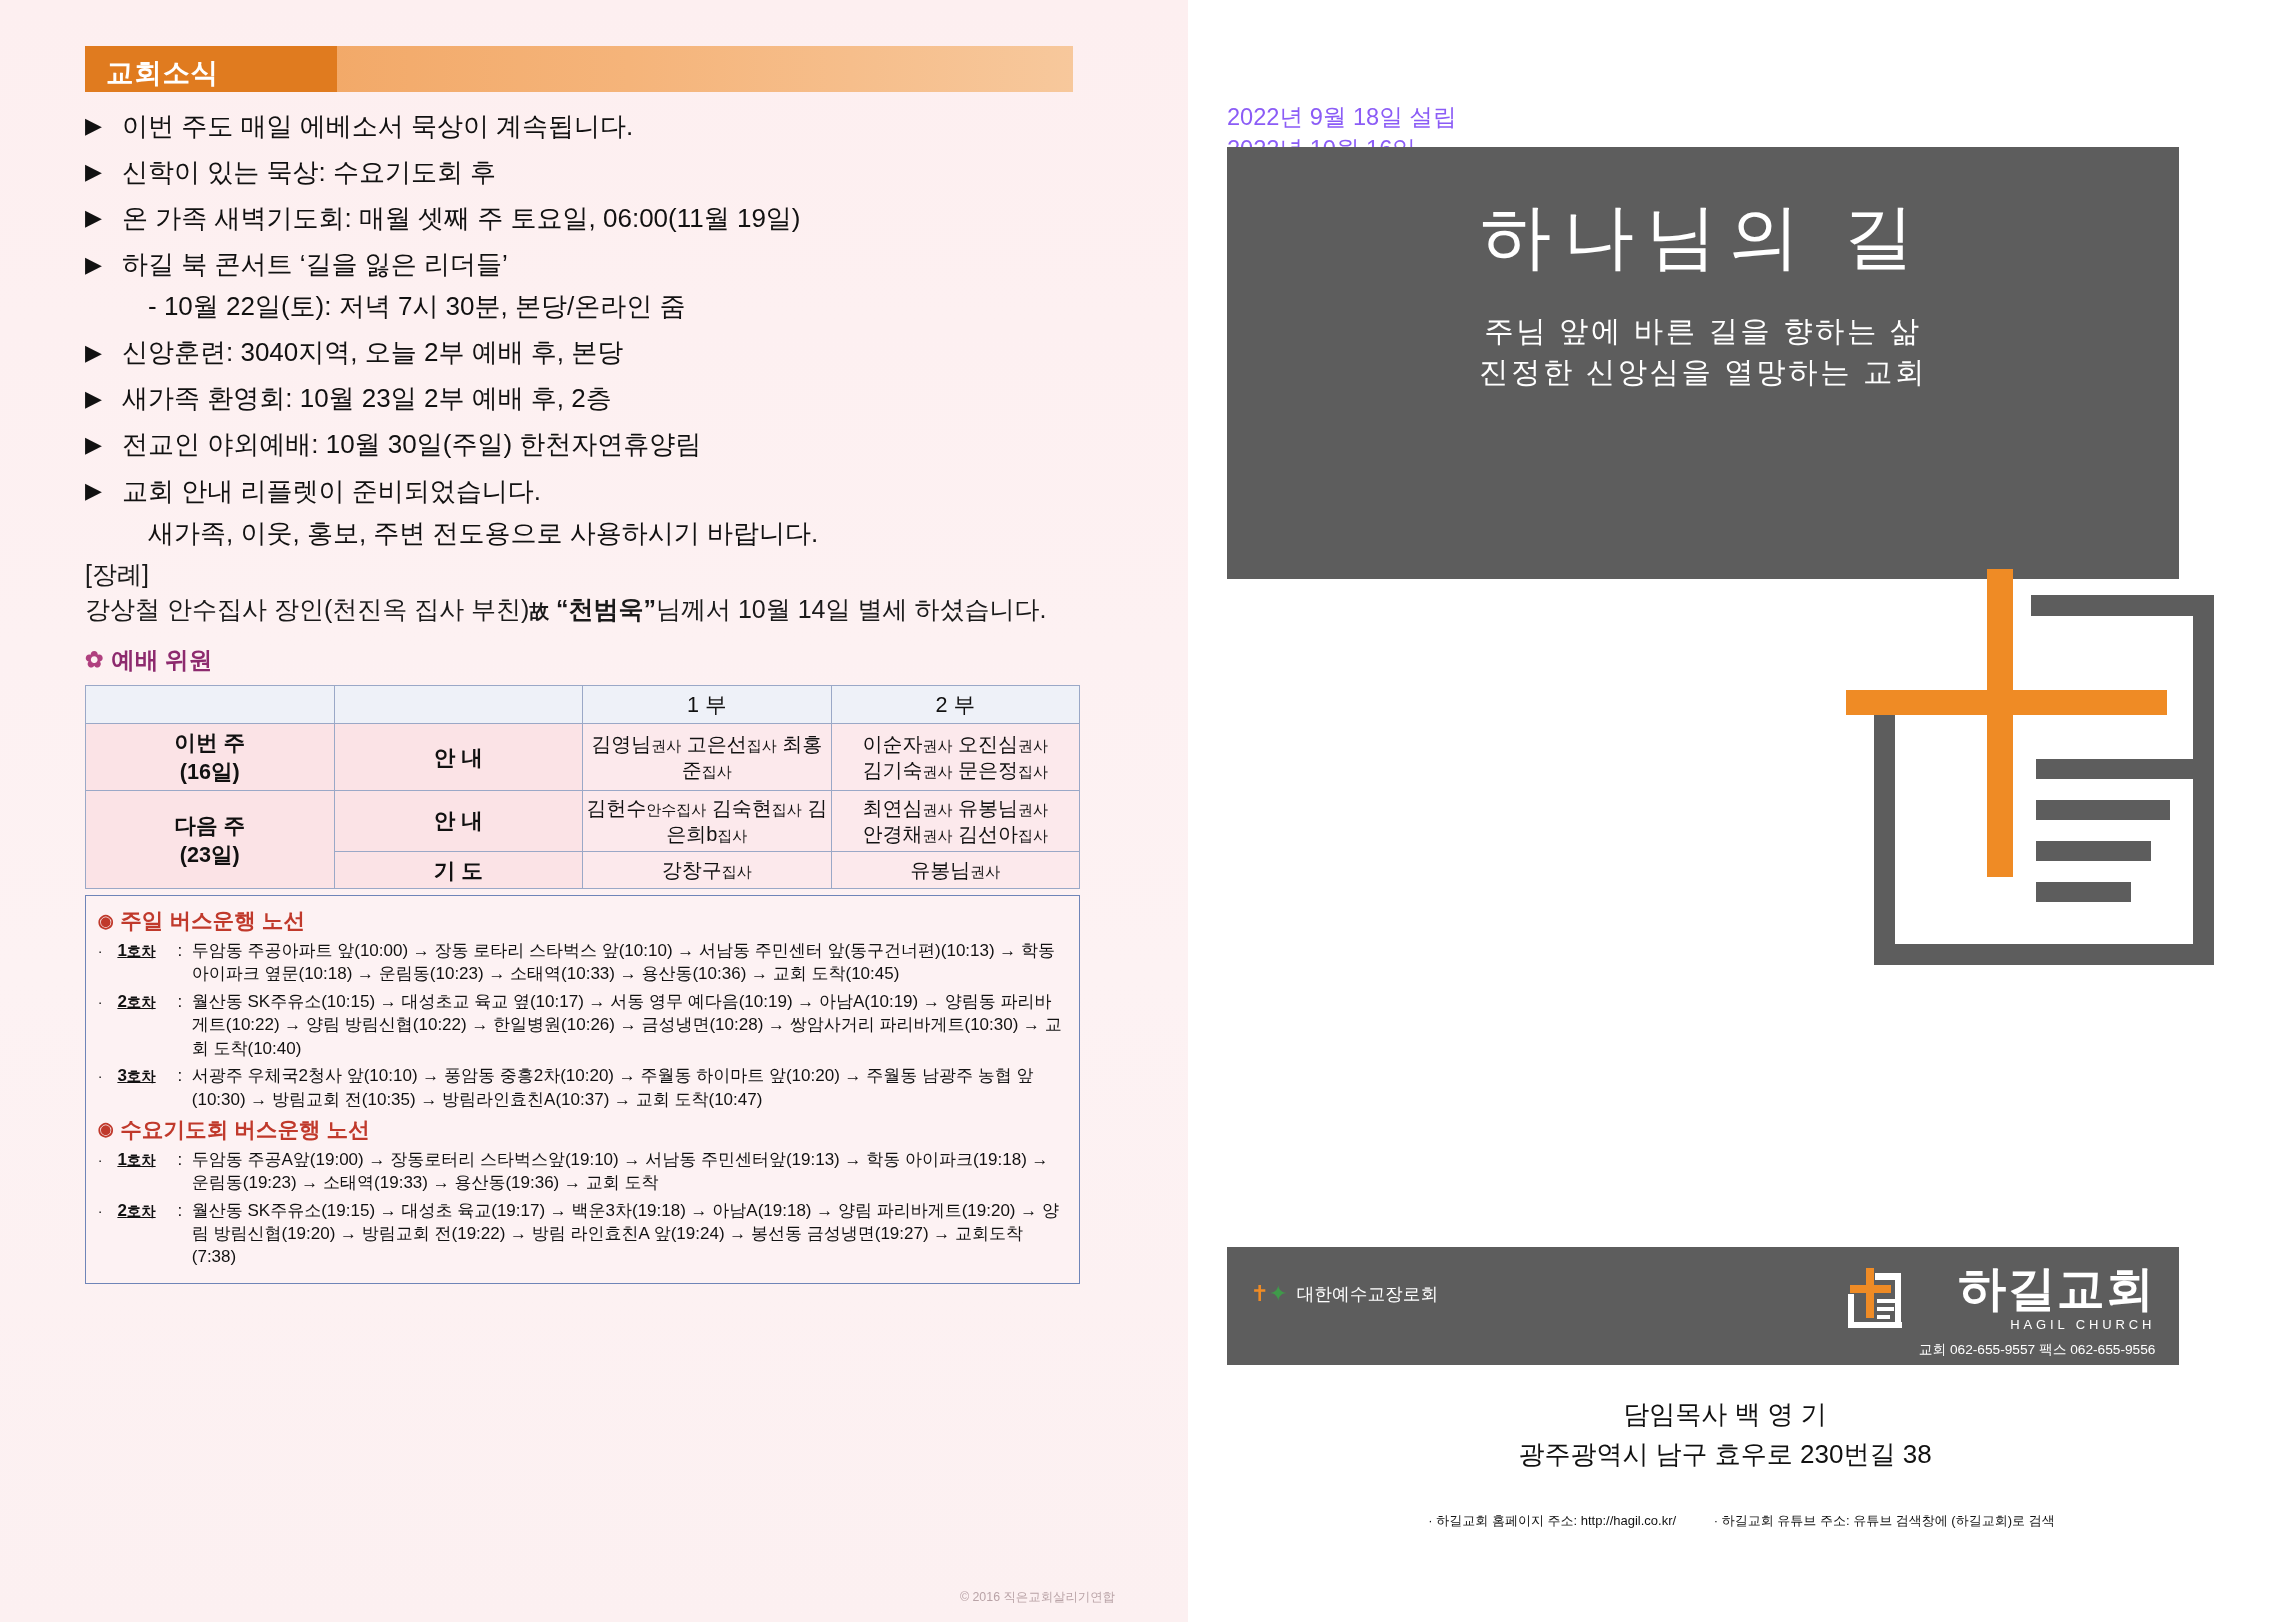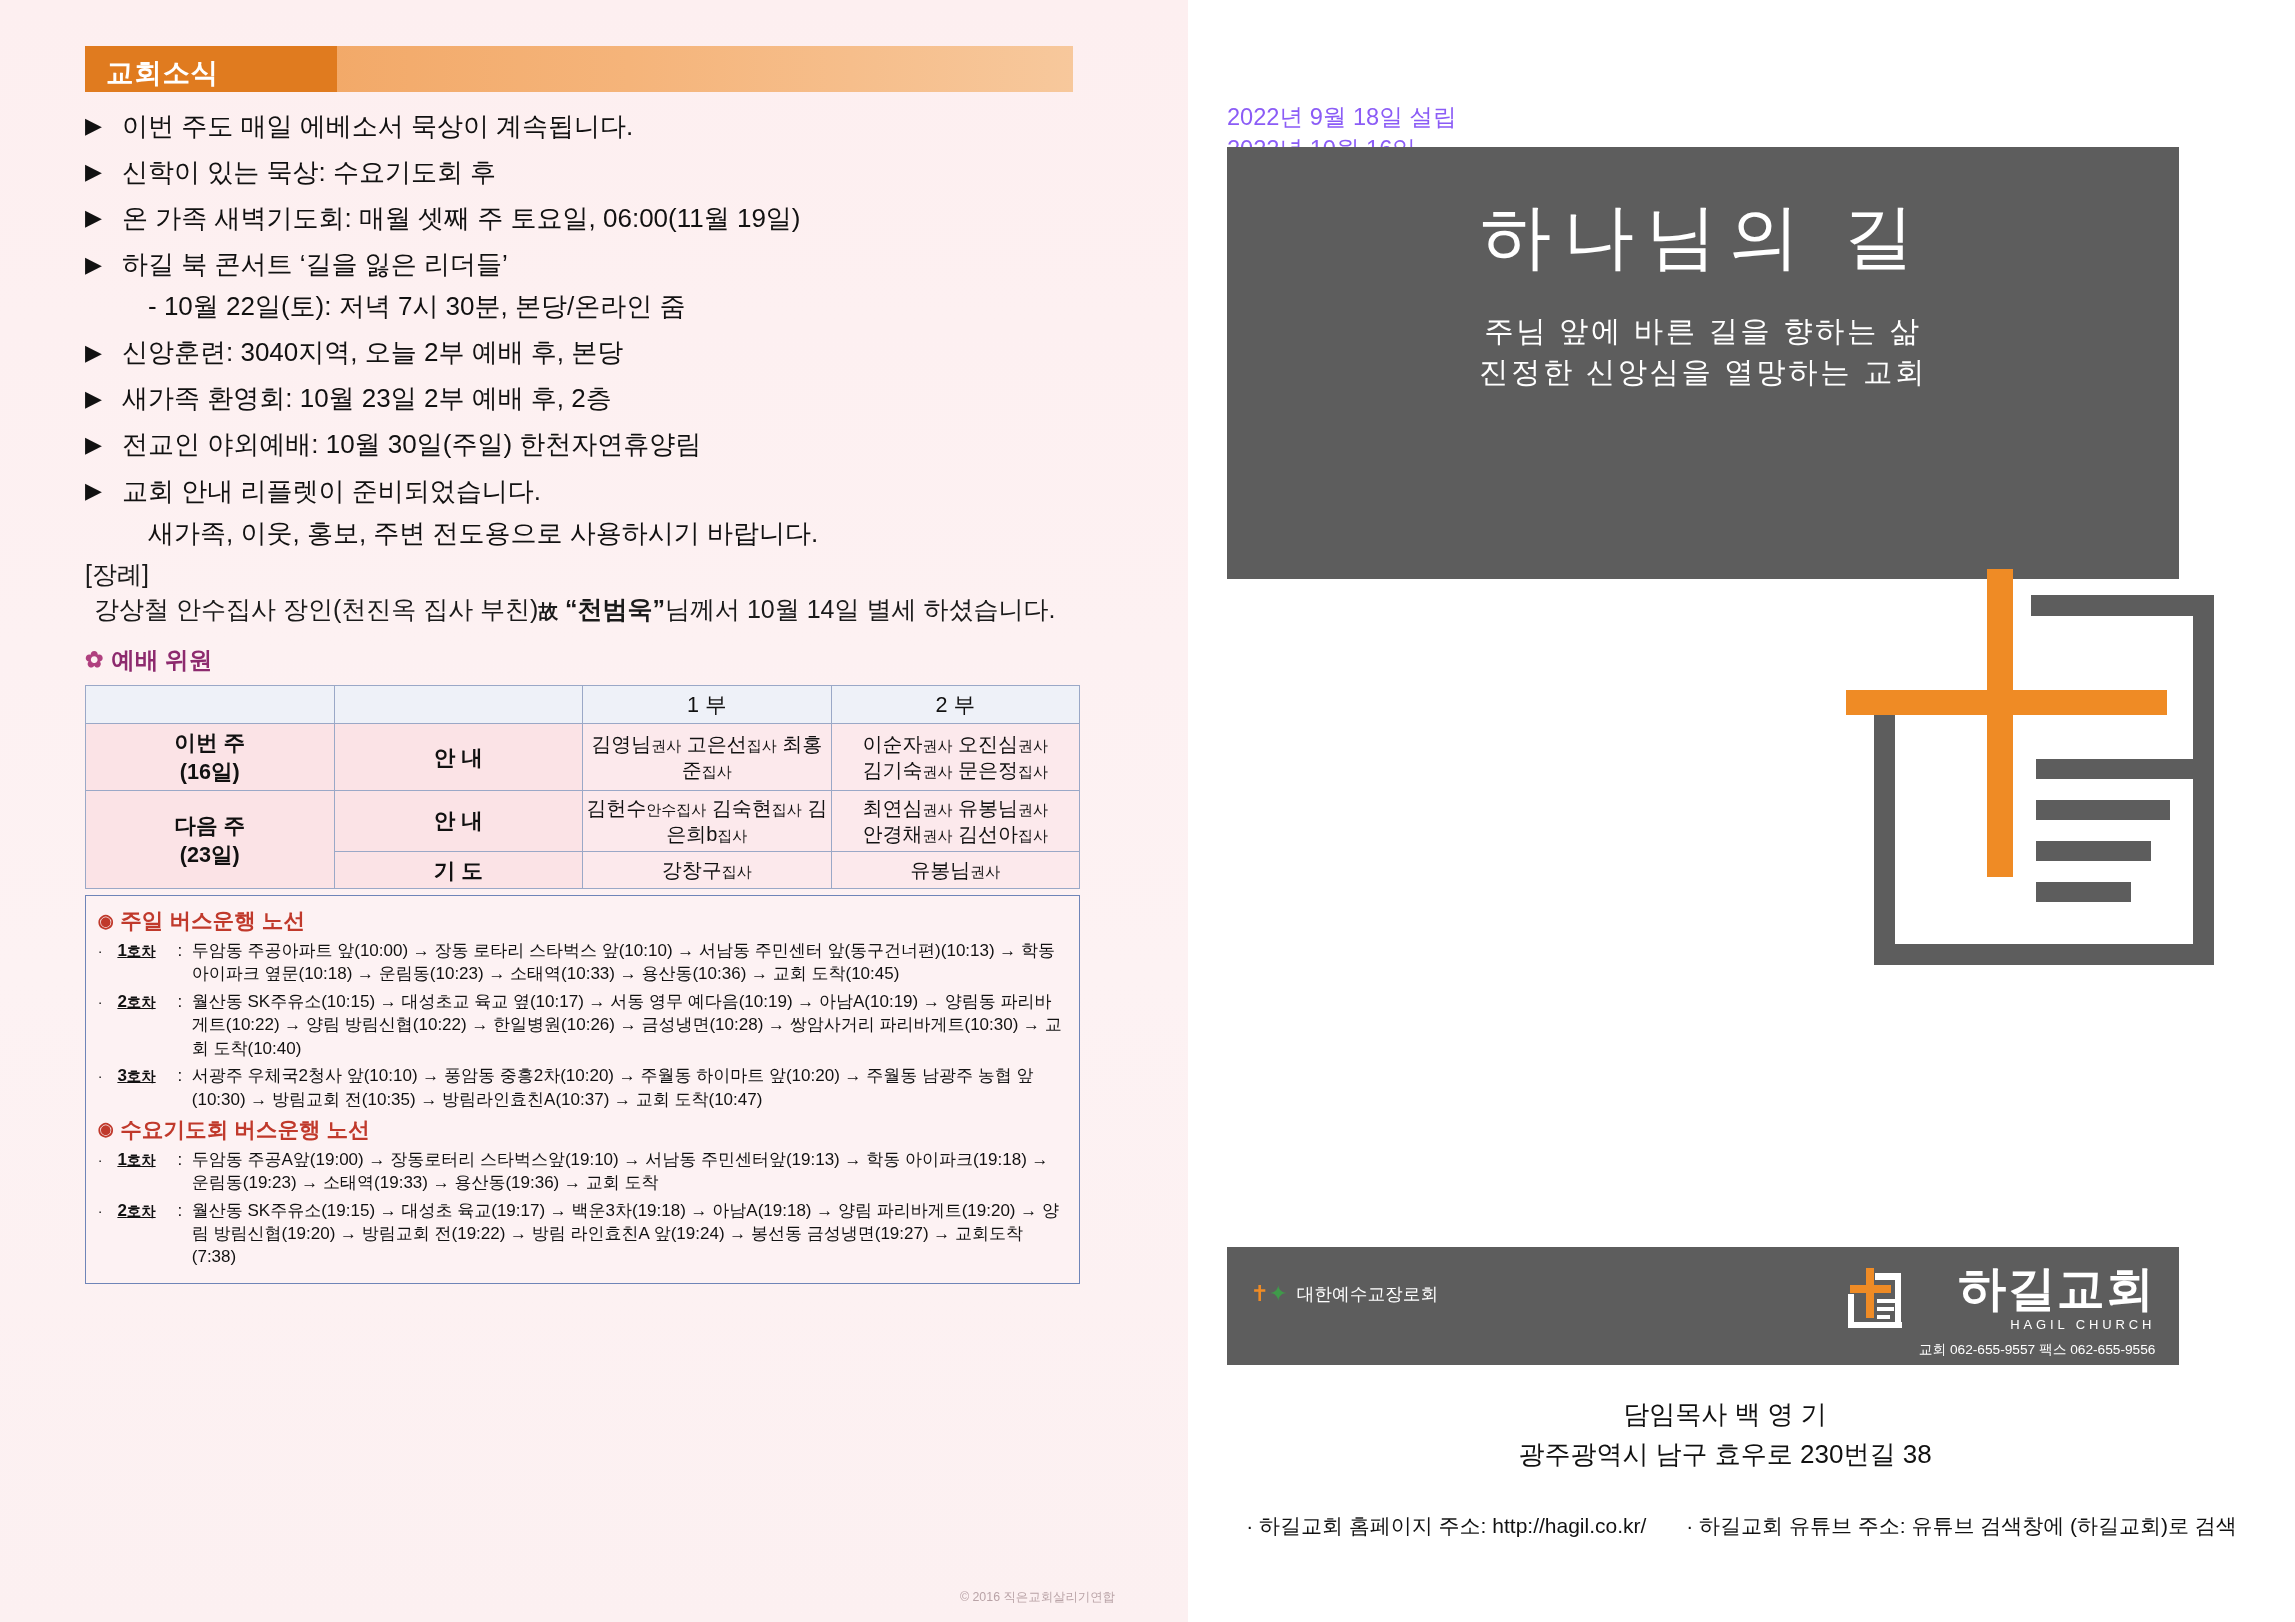--- a/index.html
+++ b/index.html
@@ -86,21 +86,20 @@
   }
   .funeral-title {
     font-size: 25px;
     margin-top: 5px;
     line-height: 1.4;
   }
   .funeral-body {
     font-size: 25px;
     line-height: 1.42;
     width: 1008px;
-    margin-left: 9px;
   }
   .funeral-body .sm { font-size: 19.6px; }
   .funeral-body .bold { font-weight: bold; }
 
   
   .section-title {
     margin-top: 17px;
     font-size: 23.6px;
     color: #8d2a6e;
     font-weight: bold;
@@ -310,21 +309,21 @@
     font-size: 26px;
     line-height: 1.55;
     color: #111;
   }
   .pastor .l2 { font-size: 26px; }
   .site-line {
     position: absolute;
     left: 39px; right: 39px;
     top: 1512px;
     text-align: center;
-    font-size: 21px;
+    font-size: 13px;
     color: #111;
   }
   .site-line .sep { margin: 0 17px; }
 </style>
 </head>
 <body>
 
 <div class="page">
 
   <div class="left">

